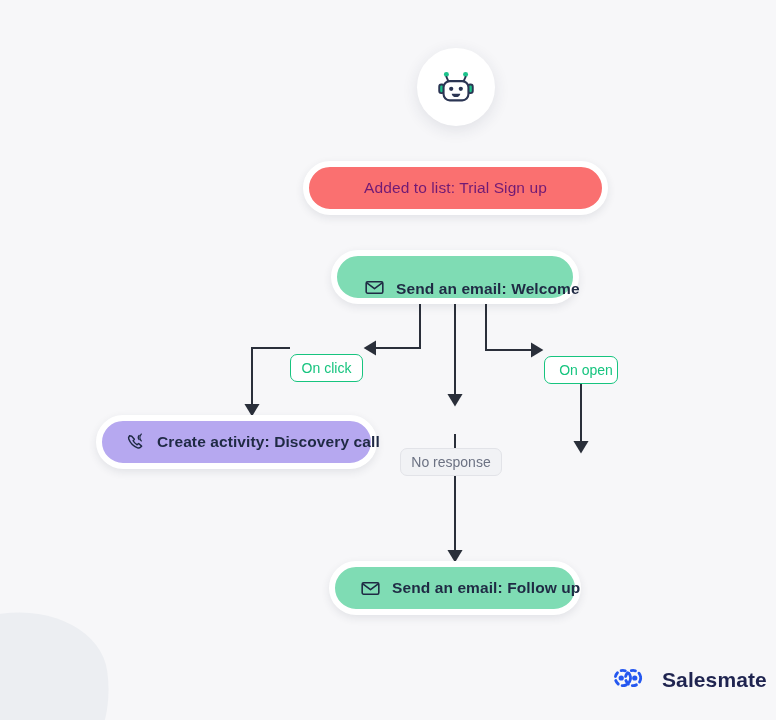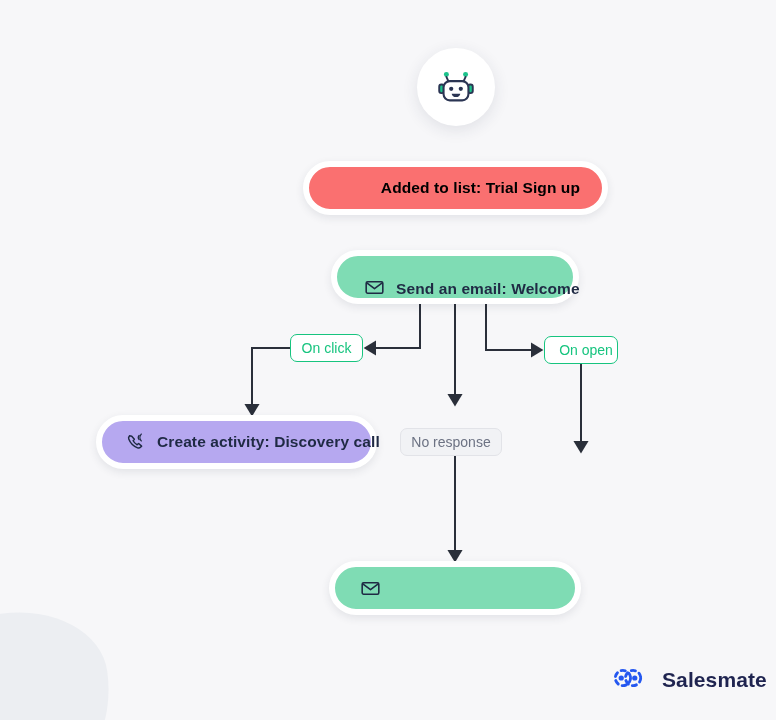--- a/index.html
+++ b/index.html
@@ -81,23 +81,22 @@
     border: 7px solid #ffffff;
     box-shadow: 0 4px 16px rgba(40, 45, 70, 0.11);
   }
 
   #node-added {
     left: 303px;
     top: 161px;
     width: 305px;
     height: 54px;
     background: #fa7070;
-    color: #000000;
-    font-weight: bold;
-    justify-content: flex-end;
+    color: #701a75;
+    font-weight: normal;
   }
 
   #node-welcome {
     left: 331px;
     top: 250px;
     width: 248px;
     height: 54px;
     background: #7fdcb4;
     color: #1f2a44;
     font-weight: bold;
@@ -139,20 +138,21 @@
     justify-content: flex-start;
     padding-left: 24px;
   }
 
   
   .chip {
     border-radius: 7px;
     font-size: 14px;
     background: #ffffff;
     box-sizing: border-box;
+    margin-top: 20px;
   }
   .chip-green {
     border: 1.6px solid #17c47f;
     color: #17c47f;
   }
   .chip-gray {
     border: 1.4px solid #e2e3e8;
     color: #6c7283;
     background: #f1f2f5;
   }
@@ -272,20 +272,21 @@
   </div>
 
 
   <div class="node pill" id="node-followup">
     <span class="nicon">
       <svg width="21" height="21" viewBox="0 0 24 24">
         <rect x="2.5" y="5.5" width="19" height="13" rx="1.6" fill="none" stroke="#1f2a44" stroke-width="1.8"></rect>
         <path d="M3.2,6.6 L12,13.4 L20.8,6.6" fill="none" stroke="#1f2a44" stroke-width="1.8" stroke-linecap="round" stroke-linejoin="round"></path>
       </svg>
     </span>
+    <span class="label">Send an email: Follow up</span>
   </div>
 
   <div class="node chip chip-green" id="chip-onclick">
     <span>On click</span>
   </div>
   <div class="node chip chip-green" id="chip-onopen">
     <span>On open</span>
   </div>
   <div class="node chip chip-gray" id="chip-noresponse">
     <span>No response</span>

